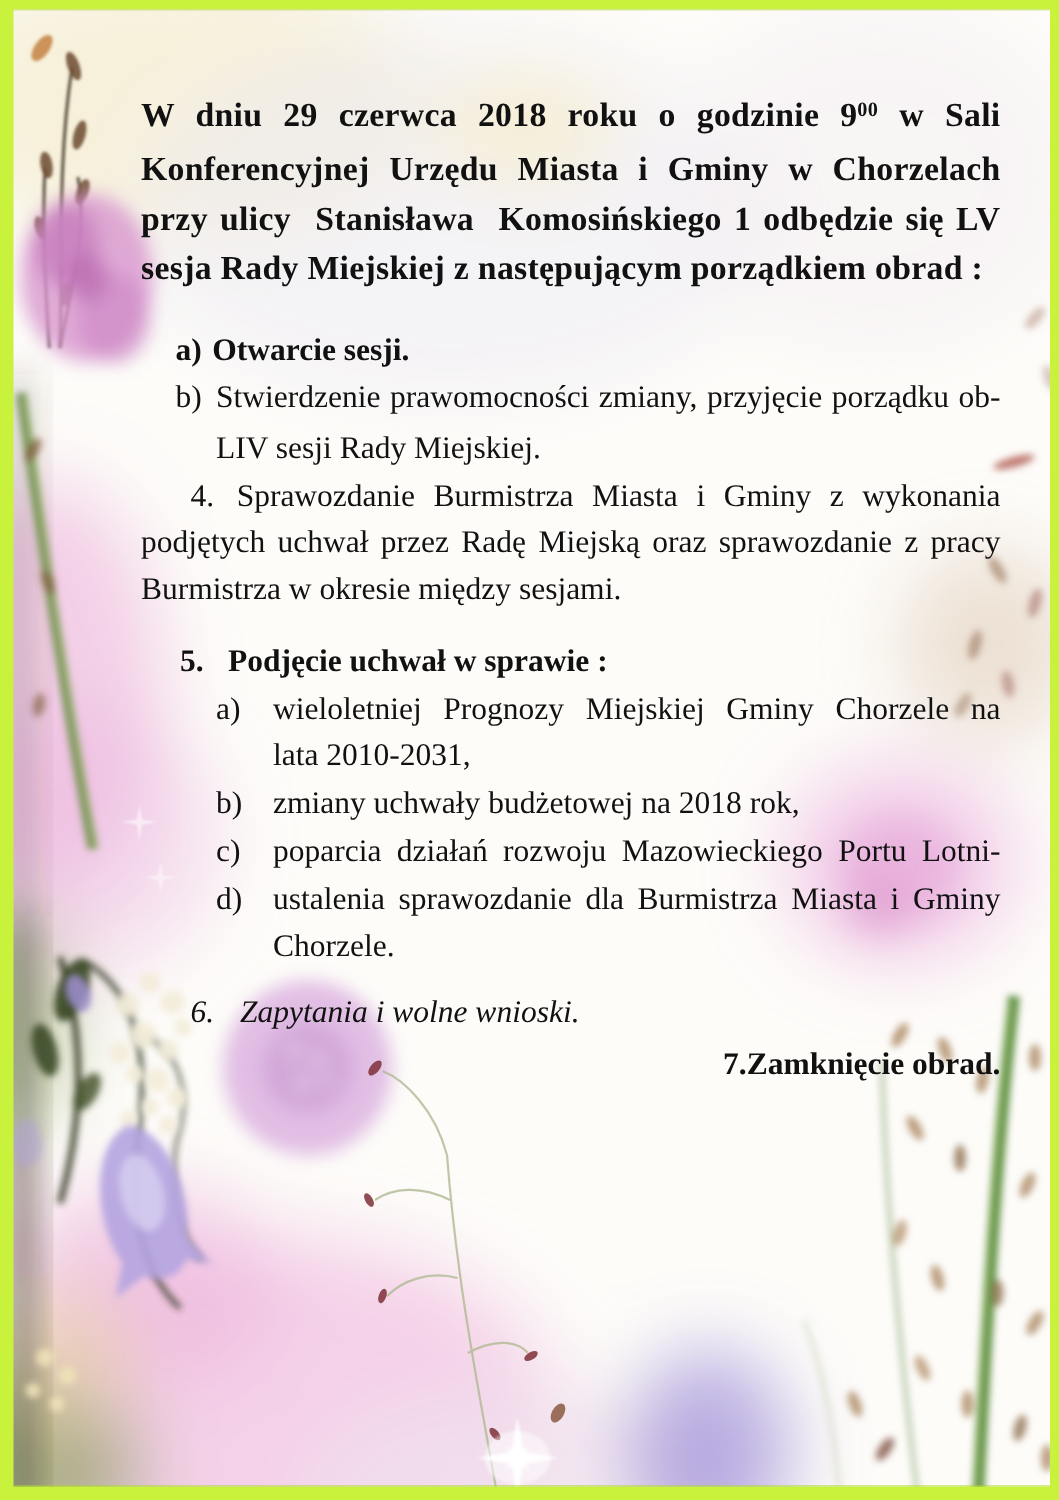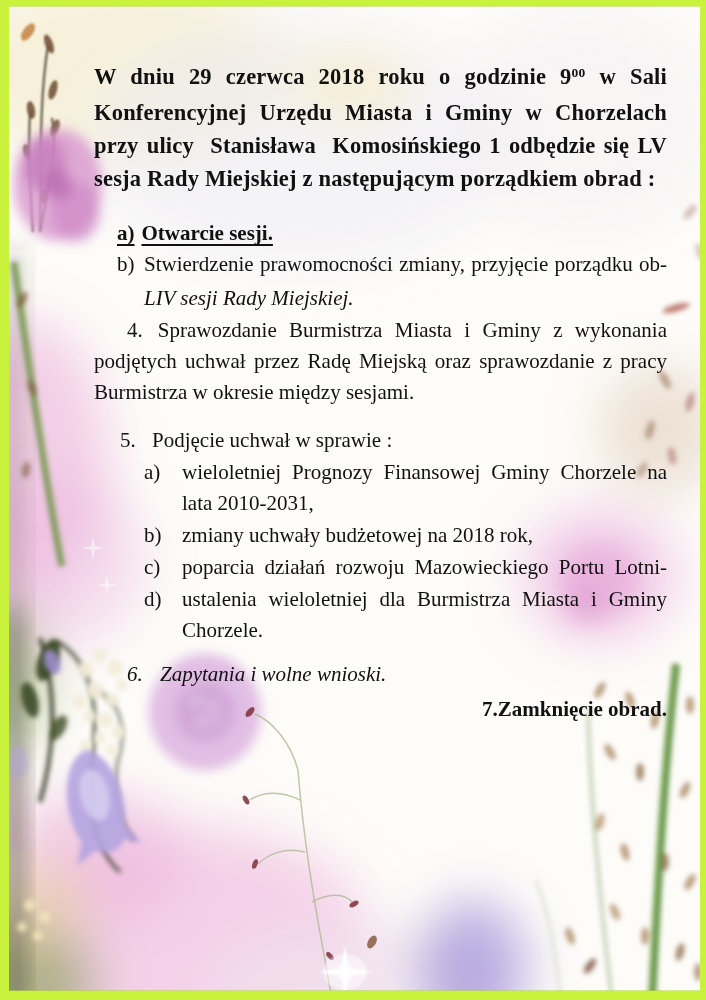--- a/index.html
+++ b/index.html
@@ -13,33 +13,33 @@
   .content{position:absolute;left:82px;top:60px;width:573px;margin-left:12px;}
   .head{
     margin:0;font-weight:bold;font-size:22.5px;line-height:33px;
     text-align:justify;letter-spacing:0.2px;
   }
   .head .sup{font-size:0.6em;position:relative;top:-0.5em;}
   .prewrap{white-space:pre-wrap;}
   .body-item{font-size:21px;line-height:31px;}
   .item-a{margin-top:23px;margin-left:23px;font-weight:bold;}
   .item-a .ul{
-    text-decoration:underline;text-decoration-thickness:2px;text-underline-offset:4px;text-align:right;
+    text-decoration-thickness:2px;text-underline-offset:4px;text-align:right;
   }
   .item-a .mk{margin-right:7px;}
   .hang{position:relative;margin-left:23px;padding-left:27px;}
   .hang .mk{position:absolute;left:0;top:0;}
   .line{min-height:31px;}
   .stretch{text-align:justify;text-align-last:justify;}
-  .line-liv{margin-top:3px;font-style:italic;}
+  .line-liv{margin-top:3px;}
   .numitem{margin-top:1px;margin-left:33px;}
   .numitem .mk{display:inline-block;width:33px;}
   .para4{margin:1px 0 0 0;text-align:justify;text-indent:33px;}
   .para4 .mk{margin-right:15px;}
-  .item-5{margin-top:17px;margin-left:26px;font-weight:normal;}
+  .item-5{margin-top:17px;margin-left:26px;font-weight:bold;}
   .item-5 .mk{display:inline-block;width:32px;}
   .sub{position:relative;margin-left:50px;padding-left:38px;margin-top:1px;}
   .sub .mk{position:absolute;left:0;top:0;}
   .item-6{margin-top:13px;font-style:italic;}
   .item-7{margin-top:4px;margin-left:33px;font-weight:bold;text-align:right;}
   .item-7 .mk{display:inline-block;width:27px;}
 </style>
 </head>
 <body>
 
@@ -269,37 +269,37 @@
 
 
     <p class="body-item para4"><span class="mk">4.</span><span>Sprawozdanie Burmistrza Miasta i Gminy z wykonania podjętych uchwał przez Radę Miejską oraz sprawozdanie z pracy Burmistrza w okresie między sesjami.</span></p>
 
     <div class="body-item item-5">
       <span class="mk">5.</span><span>Podjęcie uchwał w sprawie :</span>
     </div>
 
     <div class="body-item sub">
       <span class="mk">a)</span>
-      <div class="line stretch">wieloletniej Prognozy Finansowej Gminy Chorzele na</div>
+      <div class="line stretch">wieloletniej Prognozy Miejskiej Gminy Chorzele na</div>
       <div class="line">lata 2010-2031,</div>
     </div>
 
     <div class="body-item sub">
       <span class="mk">b)</span>
       <div class="line">zmiany uchwały budżetowej na 2018 rok,</div>
     </div>
 
     <div class="body-item sub">
       <span class="mk">c)</span>
       <div class="line stretch">poparcia działań rozwoju Mazowieckiego Portu Lotni-</div>
     </div>
 
     <div class="body-item sub">
       <span class="mk">d)</span>
-      <div class="line stretch">ustalenia wieloletniej dla Burmistrza Miasta i Gminy</div>
+      <div class="line stretch">ustalenia sprawozdanie dla Burmistrza Miasta i Gminy</div>
       <div class="line">Chorzele.</div>
     </div>
 
     <div class="body-item numitem item-6">
       <span class="mk">6.</span><span>Zapytania i wolne wnioski.</span>
     </div>
 
     <div class="body-item item-7">
       <span class="mk">7.</span><span>Zamknięcie obrad.</span>
     </div>

